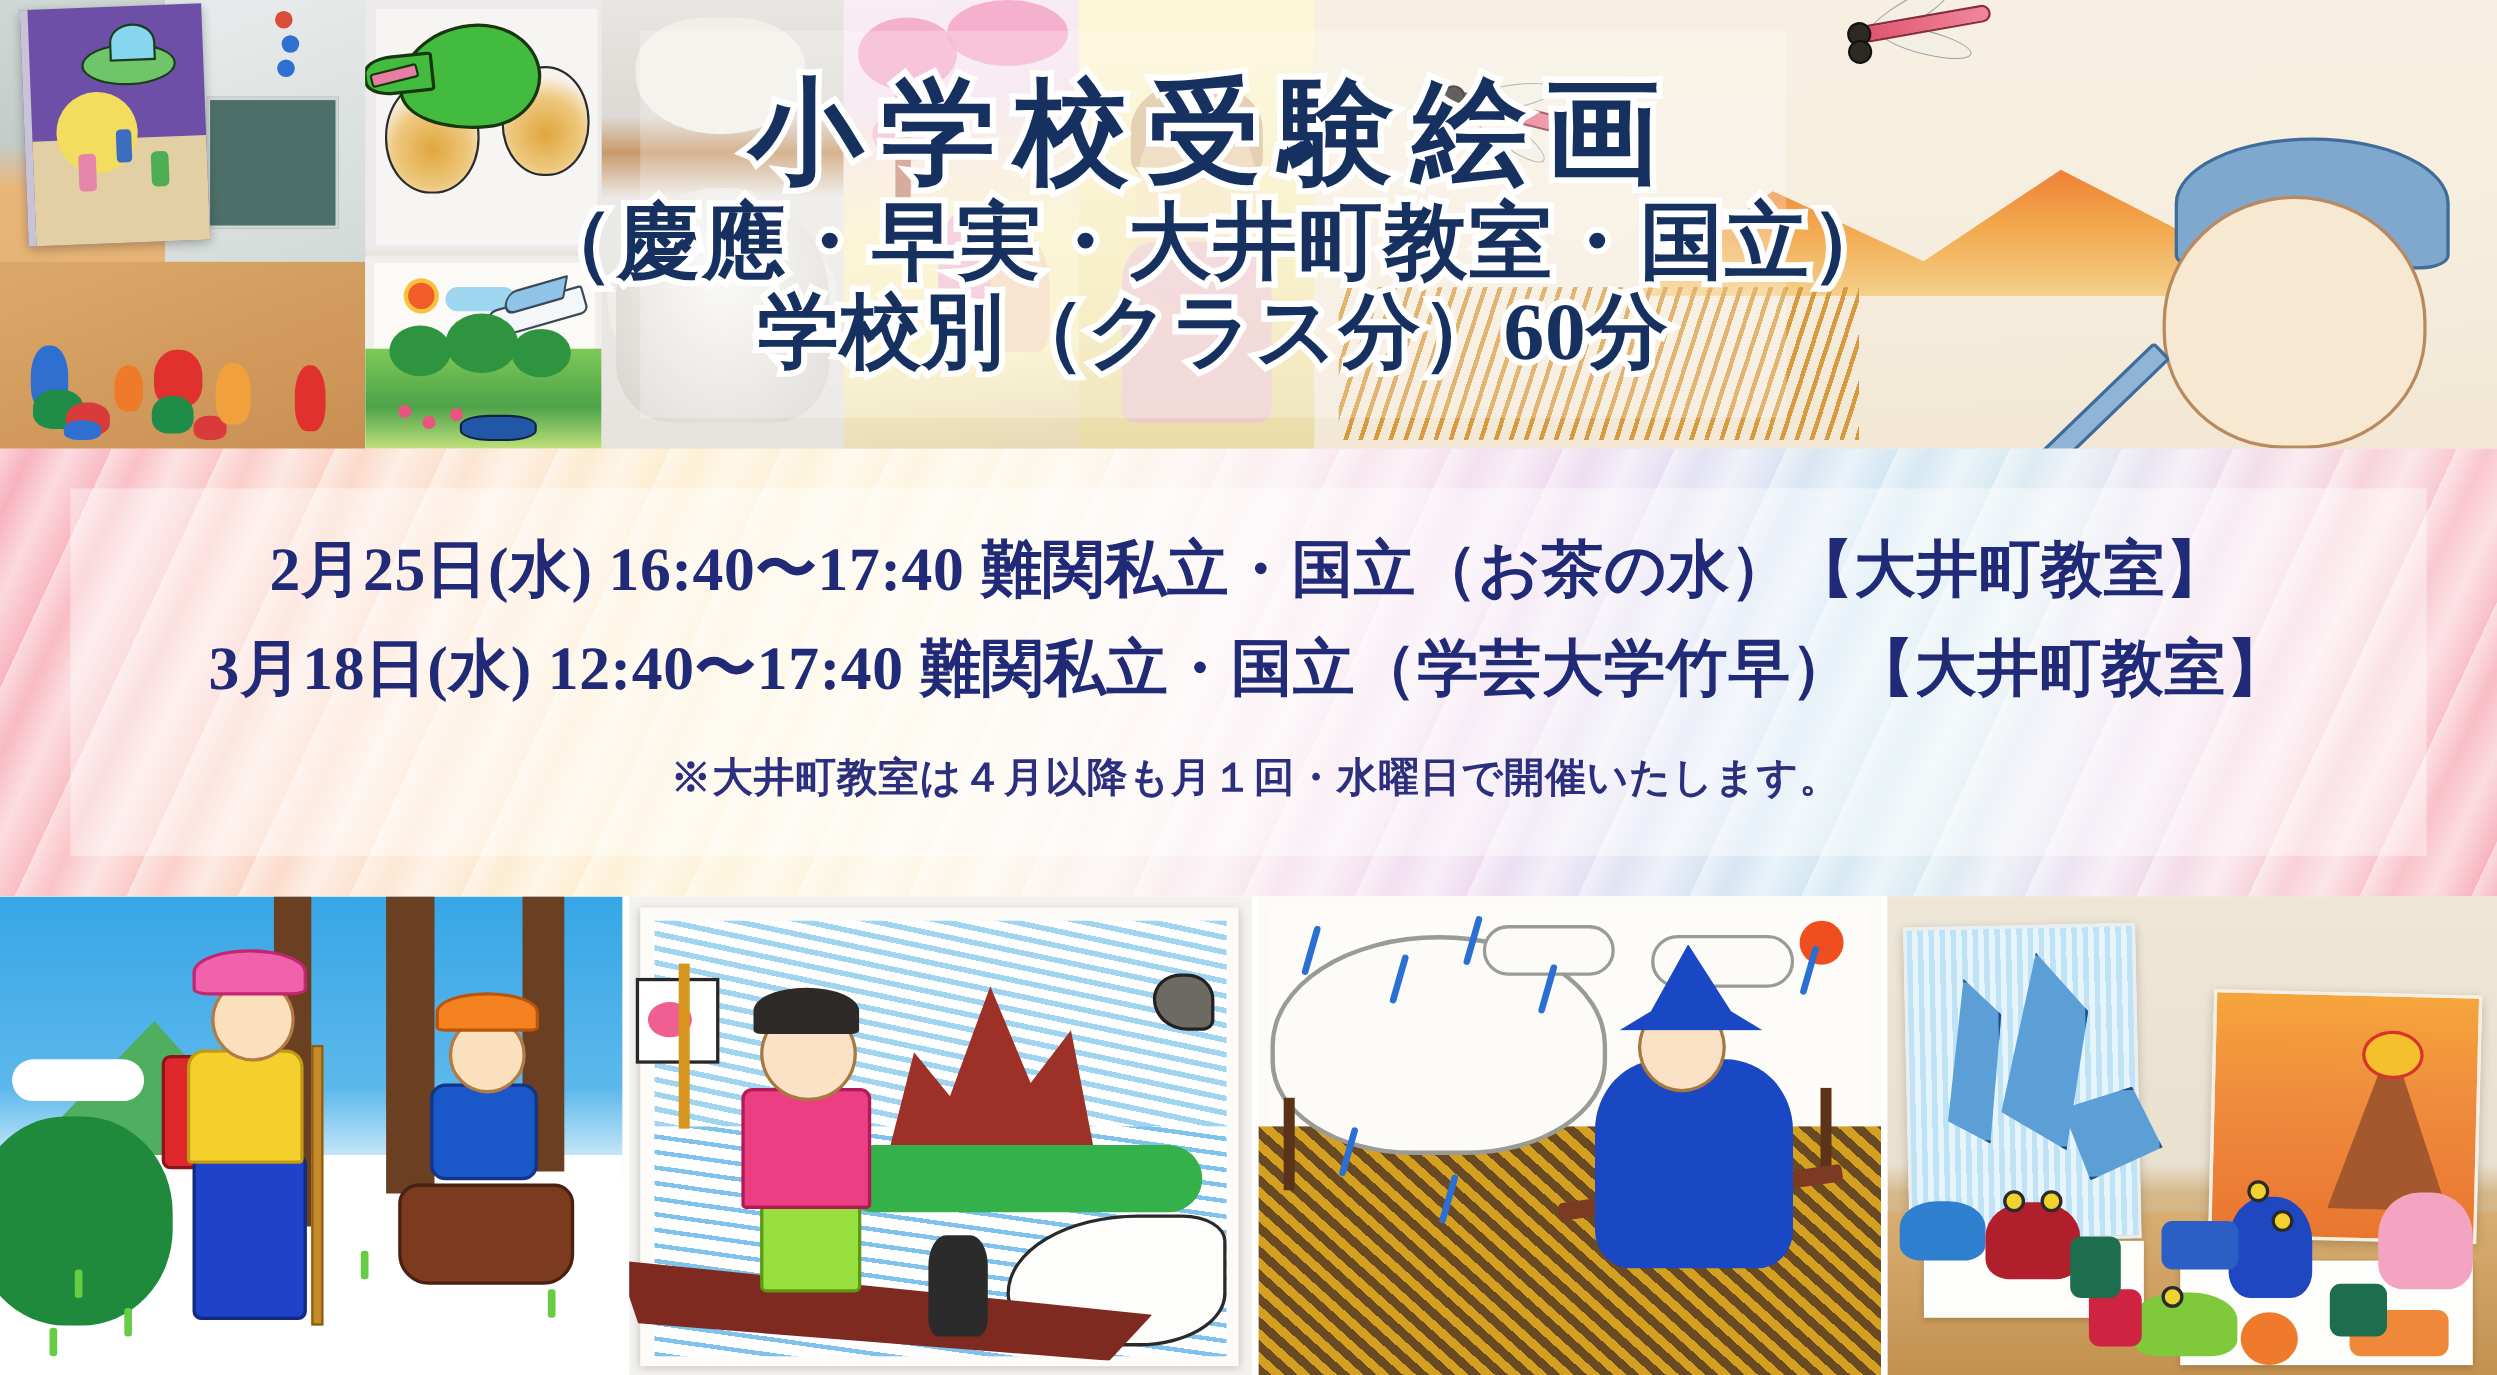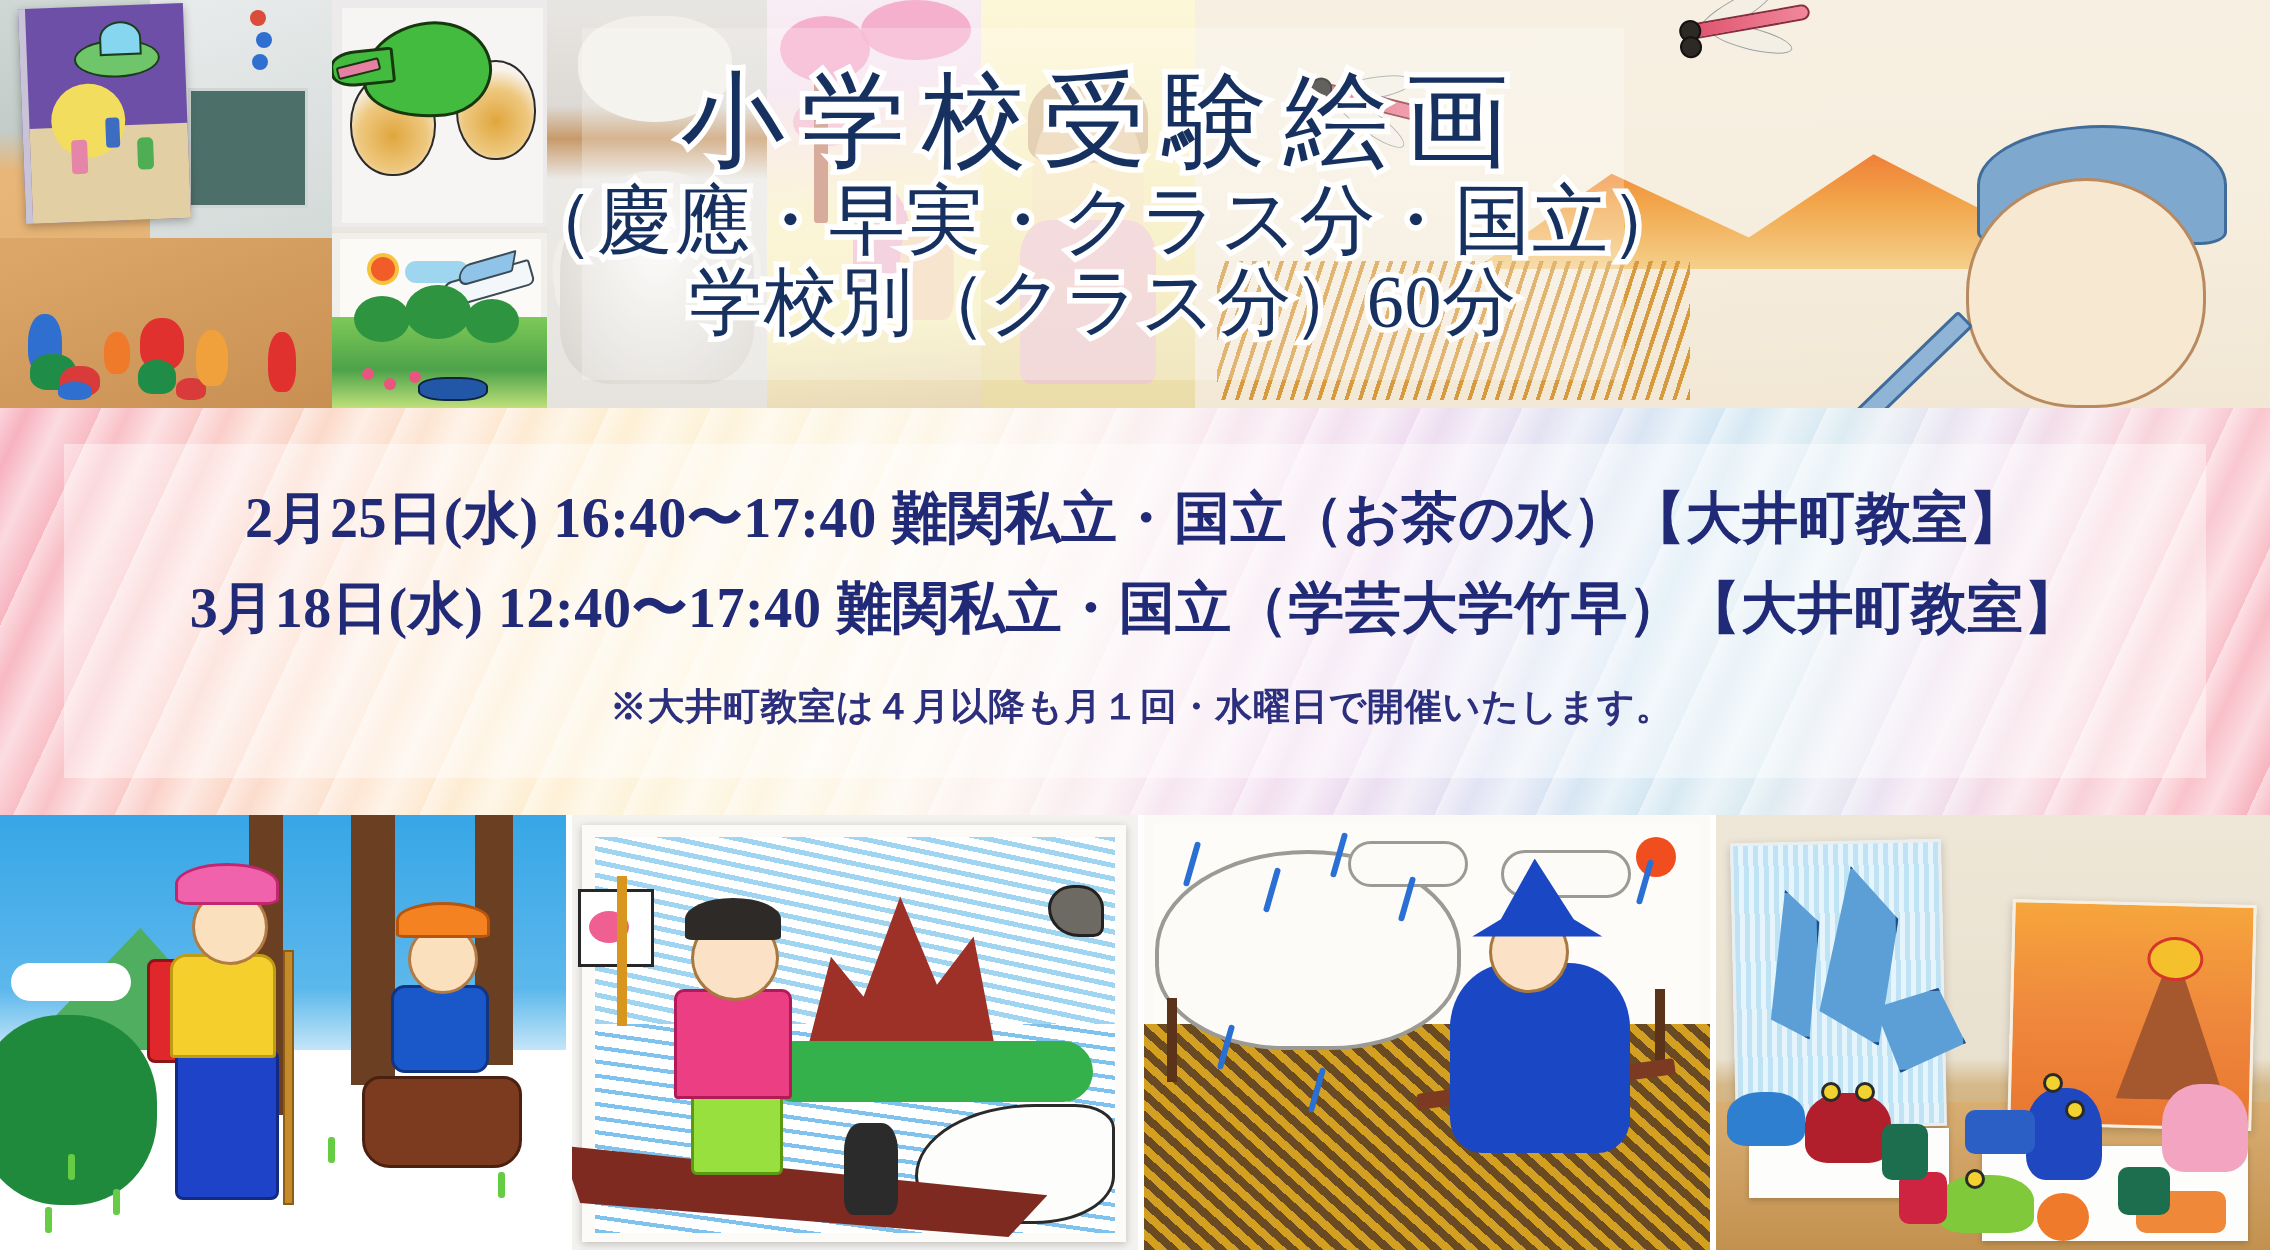--- a/index.html
+++ b/index.html
@@ -130,21 +130,21 @@
       background:#8fb4d6;border:3px solid #3f6c9b;transform:rotate(-44deg);border-radius:4px;}
 
   
   .title-wrap {
     position:absolute; left:582px; top:28px; width:1042px; height:352px;
     background:rgba(255,255,255,.26);
     display:flex; flex-direction:column; align-items:center; justify-content:center;
     gap:2px;
   }
   .ttl {
-    color:#16305f; font-weight:normal; letter-spacing:.04em; line-height:1.08;
+    color:#16305f; font-weight:bold; letter-spacing:.04em; line-height:1.08;
     text-align:right; white-space:nowrap;
     -webkit-text-stroke: 11px #ffffff;
     paint-order: stroke fill;
     text-shadow: 0 0 2px #fff;
   }
   .ttl1 { font-size:104px; letter-spacing:.16em; }
   .ttl2 { font-size:76px; letter-spacing:.02em; }
   .ttl3 { font-size:74px; letter-spacing:.01em; }
 
   
@@ -370,21 +370,21 @@
         </div>
         <div class="grassy"></div>
         <div class="cap"></div>
         <div class="face"></div>
         <div class="net"></div>
       </div>
     </div>
 
     <div class="title-wrap">
       <div class="ttl ttl1">小学校受験絵画</div>
-      <div class="ttl ttl2">（慶應・早実・クラス分・国立）</div>
+      <div class="ttl ttl2">（慶應・早実・大井町教室・国立）</div>
       <div class="ttl ttl3">学校別（クラス分）60分</div>
     </div>
   </div>
 
   <div class="band">
     <div class="band-inner">
       <div class="sched-line">2月25日(水)  16:40〜17:40  難関私立・国立（お茶の水）【大井町教室】</div>
       <div class="sched-line second">3月18日(水)  12:40〜17:40  難関私立・国立（学芸大学竹早）【大井町教室】</div>
       <div class="note-line">※大井町教室は４月以降も月１回・水曜日で開催いたします。</div>
     </div>

